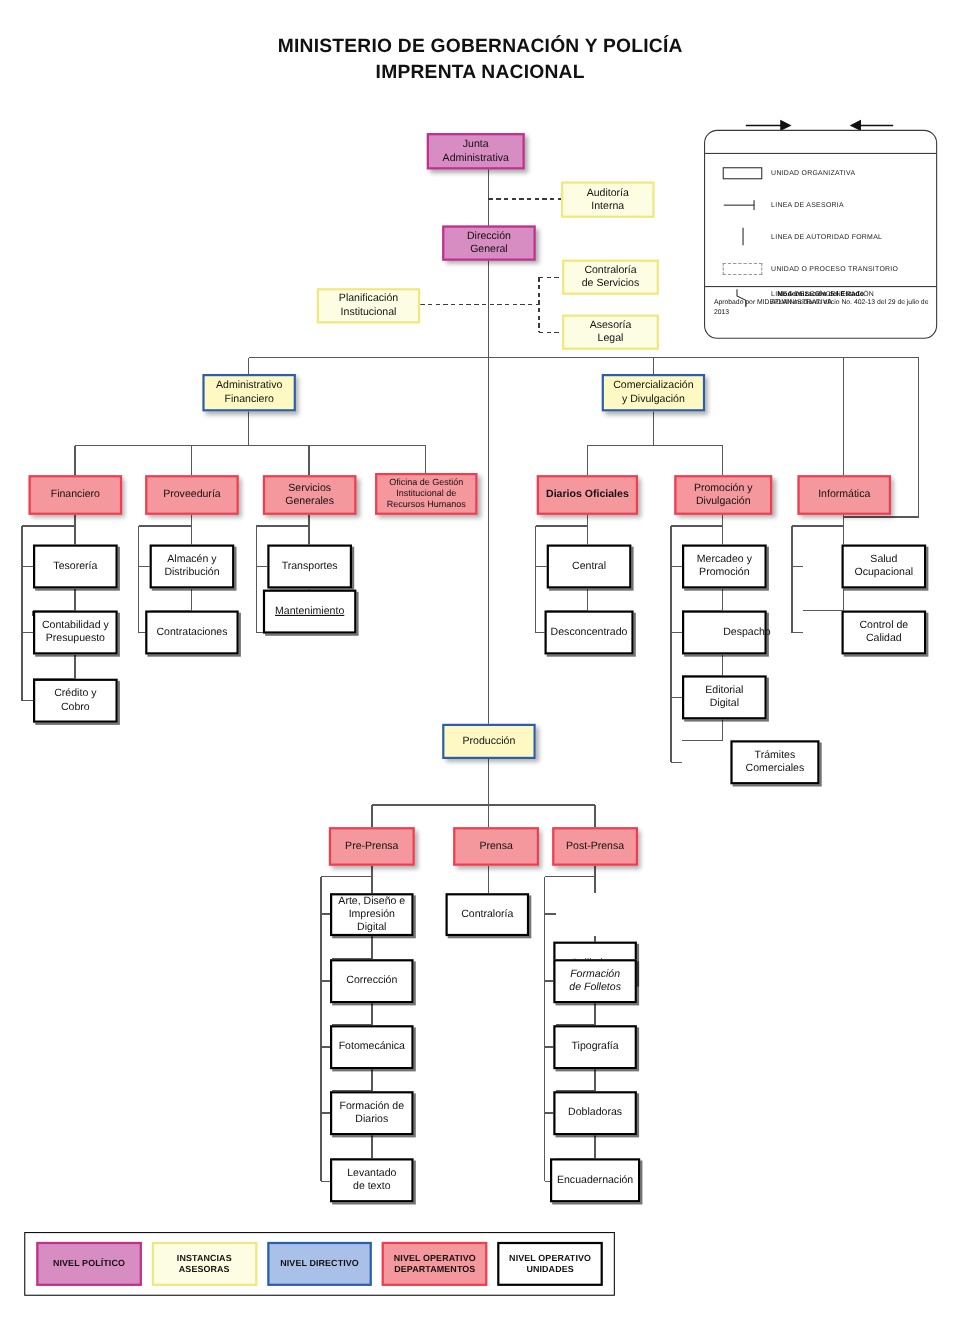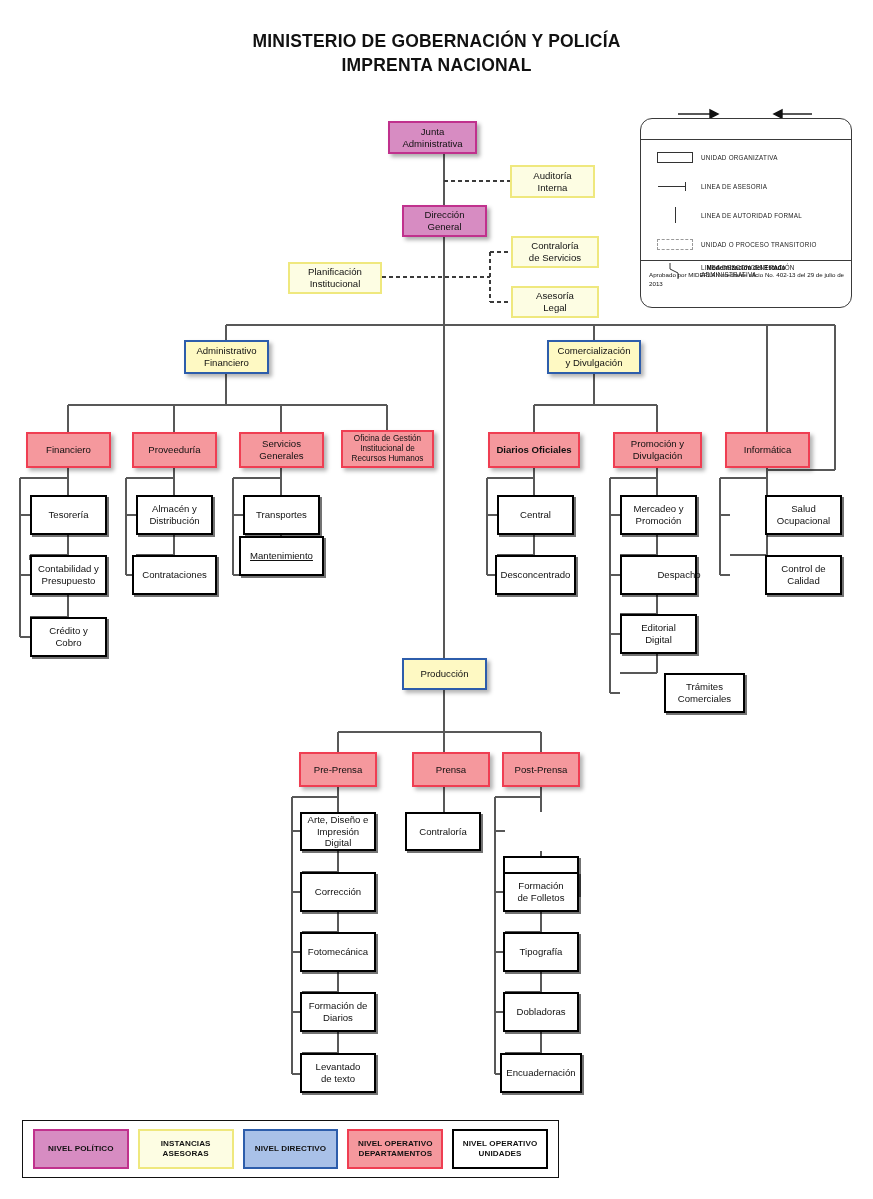--- a/index.html
+++ b/index.html
@@ -381,21 +381,21 @@
 de texto</span>
   </div>
 
   <div class="node n-uni" style="left:405px;top:812px;width:76px;height:39px;">
     <span class="lbl">Contraloría</span>
   </div>
 
   <div class="node n-uni" style="left:503px;top:812px;width:76px;height:39px;margin-top:44px;">
     <span class="lbl">Guillotinas</span>
   </div>
-  <div class="node n-uni" style="left:503px;top:872px;width:76px;height:40px;">
+  <div class="node n-uni" style="left:503px;top:872px;width:76px;height:40px;font-style:italic;">
     <span class="lbl">Formación
 de Folletos</span>
   </div>
   <div class="node n-uni" style="left:503px;top:932px;width:76px;height:40px;">
     <span class="lbl">Tipografía</span>
   </div>
   <div class="node n-uni" style="left:503px;top:992px;width:76px;height:40px;">
     <span class="lbl">Dobladoras</span>
   </div>
   <div class="node n-uni" style="left:500px;top:1053px;width:82px;height:40px;">

